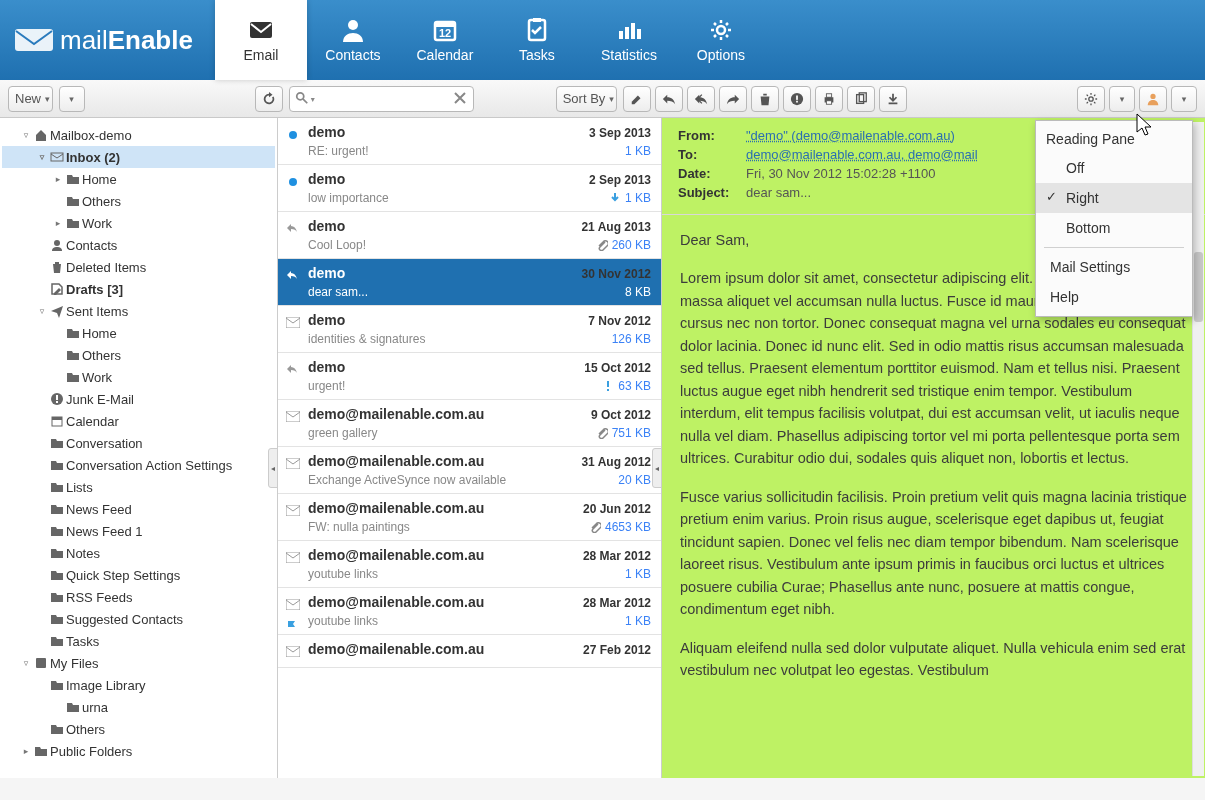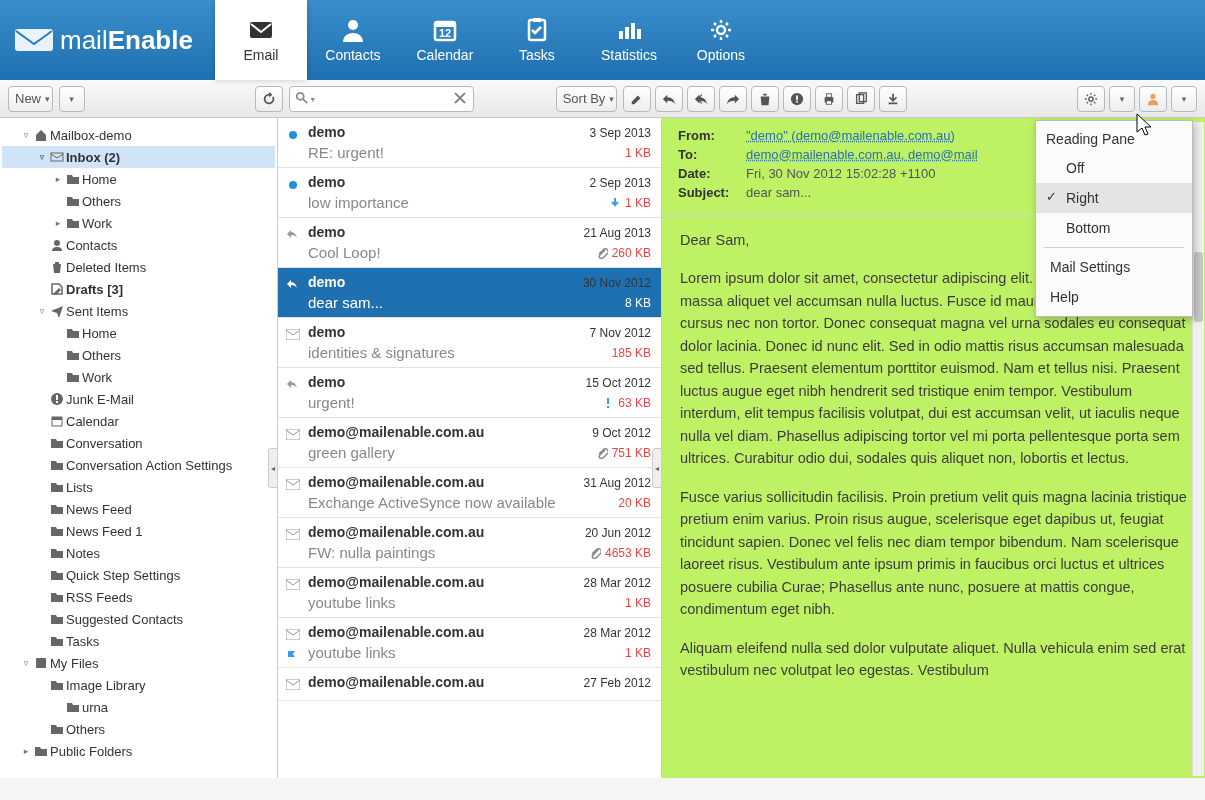--- a/index.html
+++ b/index.html
@@ -49,24 +49,24 @@
 
   
   .msglist { width:384px; border-right:1px solid #ccc; overflow-y:auto; background:#fff; position:relative;}
   .msg { border-bottom:1px solid #e3e3e3; padding:6px 10px 6px 30px; position:relative; cursor:pointer;}
   .msg.selected { background:#1f70b0; color:#fff;}
   .msg.selected .meta,.msg.selected .subj,.msg.selected .size { color:#fff;}
   .msg .status { position:absolute; left:8px; top:10px; width:14px; height:14px; }
   .msg .top { display:flex; justify-content:space-between; align-items:baseline;gap:8px;}
   .msg .from { font-weight:600; font-size:14px; color:#333;}
   .msg.selected .from { color:#fff;}
-  .msg .date { font-size:12px; font-weight:400; color:#333;}
+  .msg .date { font-size:12px; font-weight:700; color:#333;}
   .msg .bot { display:flex; justify-content:space-between; align-items:center; margin-top:4px;}
-  .msg .subj { color:#888; font-size:15px;text-align:center;}
-  .msg .size { color:#ef4444; font-size:12px; display:flex; align-items:center; gap:4px;}
+  .msg .subj { color:#888; font-size:12px;text-align:center;}
+  .msg .size { color:#3b82f6; font-size:12px; display:flex; align-items:center; gap:4px;}
   .msg .size svg { width:12px; height:12px; fill:#888;}
   .dot-blue { width:8px; height:8px; border-radius:50%; background:#1f90e0; display:inline-block; margin:3px;}
   .reply-arrow svg { width:12px; height:12px; fill:#999;}
   .msg.selected .reply-arrow svg { fill:#fff;}
   .env svg{ width:14px; height:11px; fill:#999;}
   .flag-ico svg { width:12px;height:12px; fill:#3aa0e0;}
 
   .list-collapse { position:absolute; right:-1px; top:50%; width:10px; height:40px; background:#eee; border:1px solid #ccc; border-radius:3px 0 0 3px; display:flex; align-items:center; justify-content:center; font-size:8px; color:#666; cursor:pointer;}
 
   
@@ -595,21 +595,21 @@
         <span class="status"><span class="env"><svg viewBox="0 0 14 11">
               <rect x="0" y="0" width="14" height="11" fill="none" stroke="#999"></rect>
               <path d="M0 1l7 5 7-5" stroke="#999" fill="none"></path>
             </svg></span></span>
         <div class="top">
           <span class="from">demo</span>
           <span class="date">7 Nov 2012</span>
         </div>
         <div class="bot">
           <span class="subj">identities &amp; signatures</span>
-          <span class="size"> 185 KB</span>
+          <span class="size"> 126 KB</span>
         </div>
       </div>
       <div class="msg">
         <span class="status"><span class="reply-arrow"><svg viewBox="0 0 12 12">
               <path d="M5 2L1 6l4 4V7c3 0 5 1 6 3-1-4-3-6-6-6z"></path>
             </svg></span></span>
         <div class="top">
           <span class="from">demo</span>
           <span class="date">15 Oct 2012</span>
         </div>

